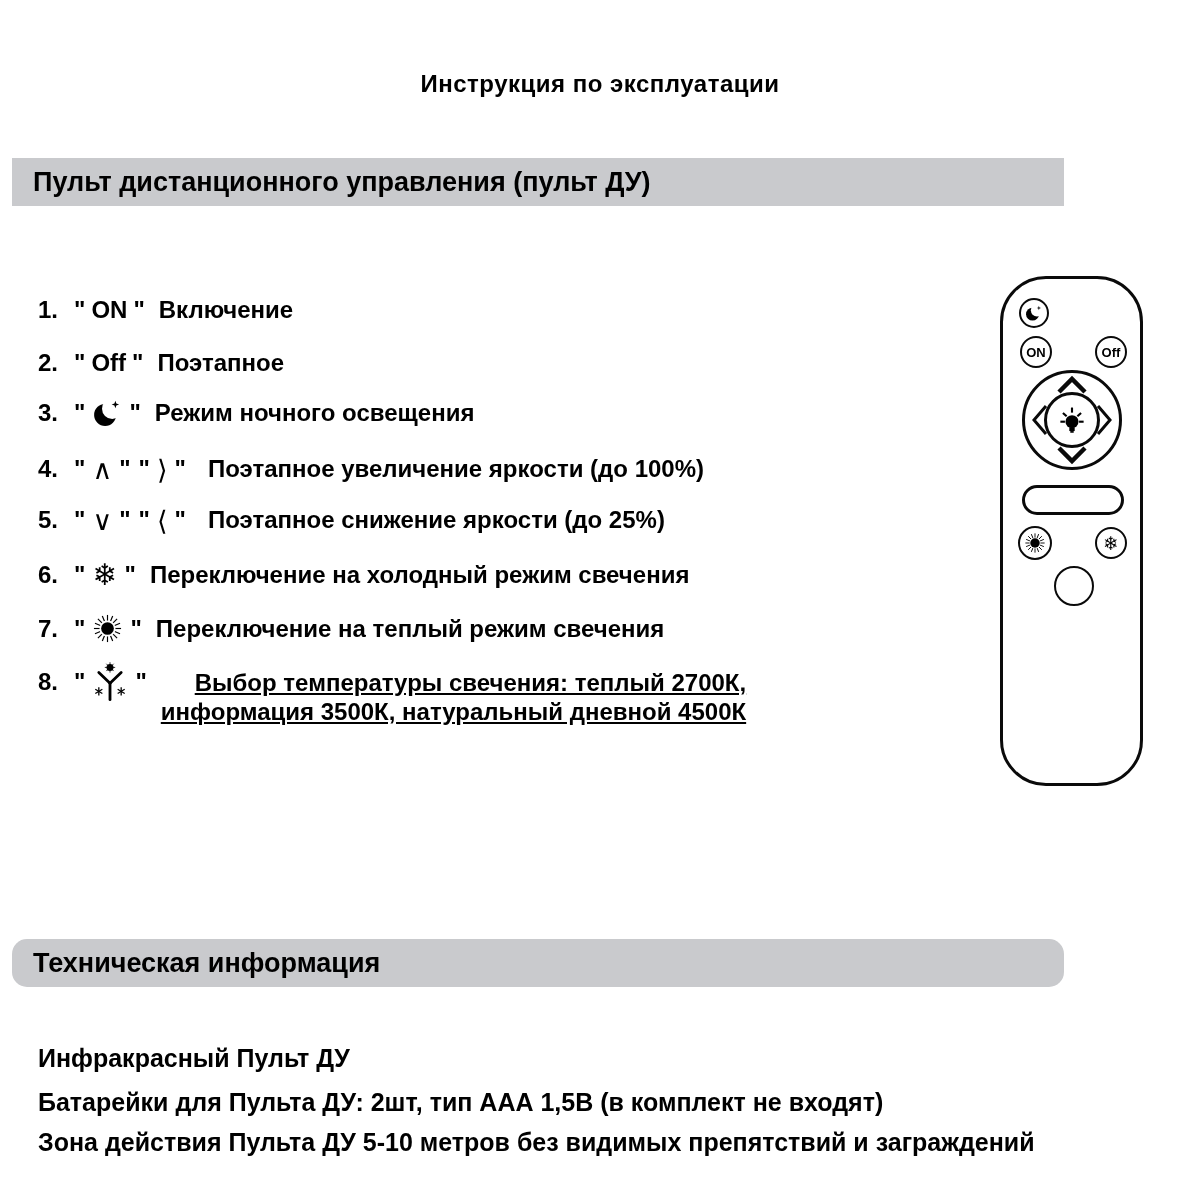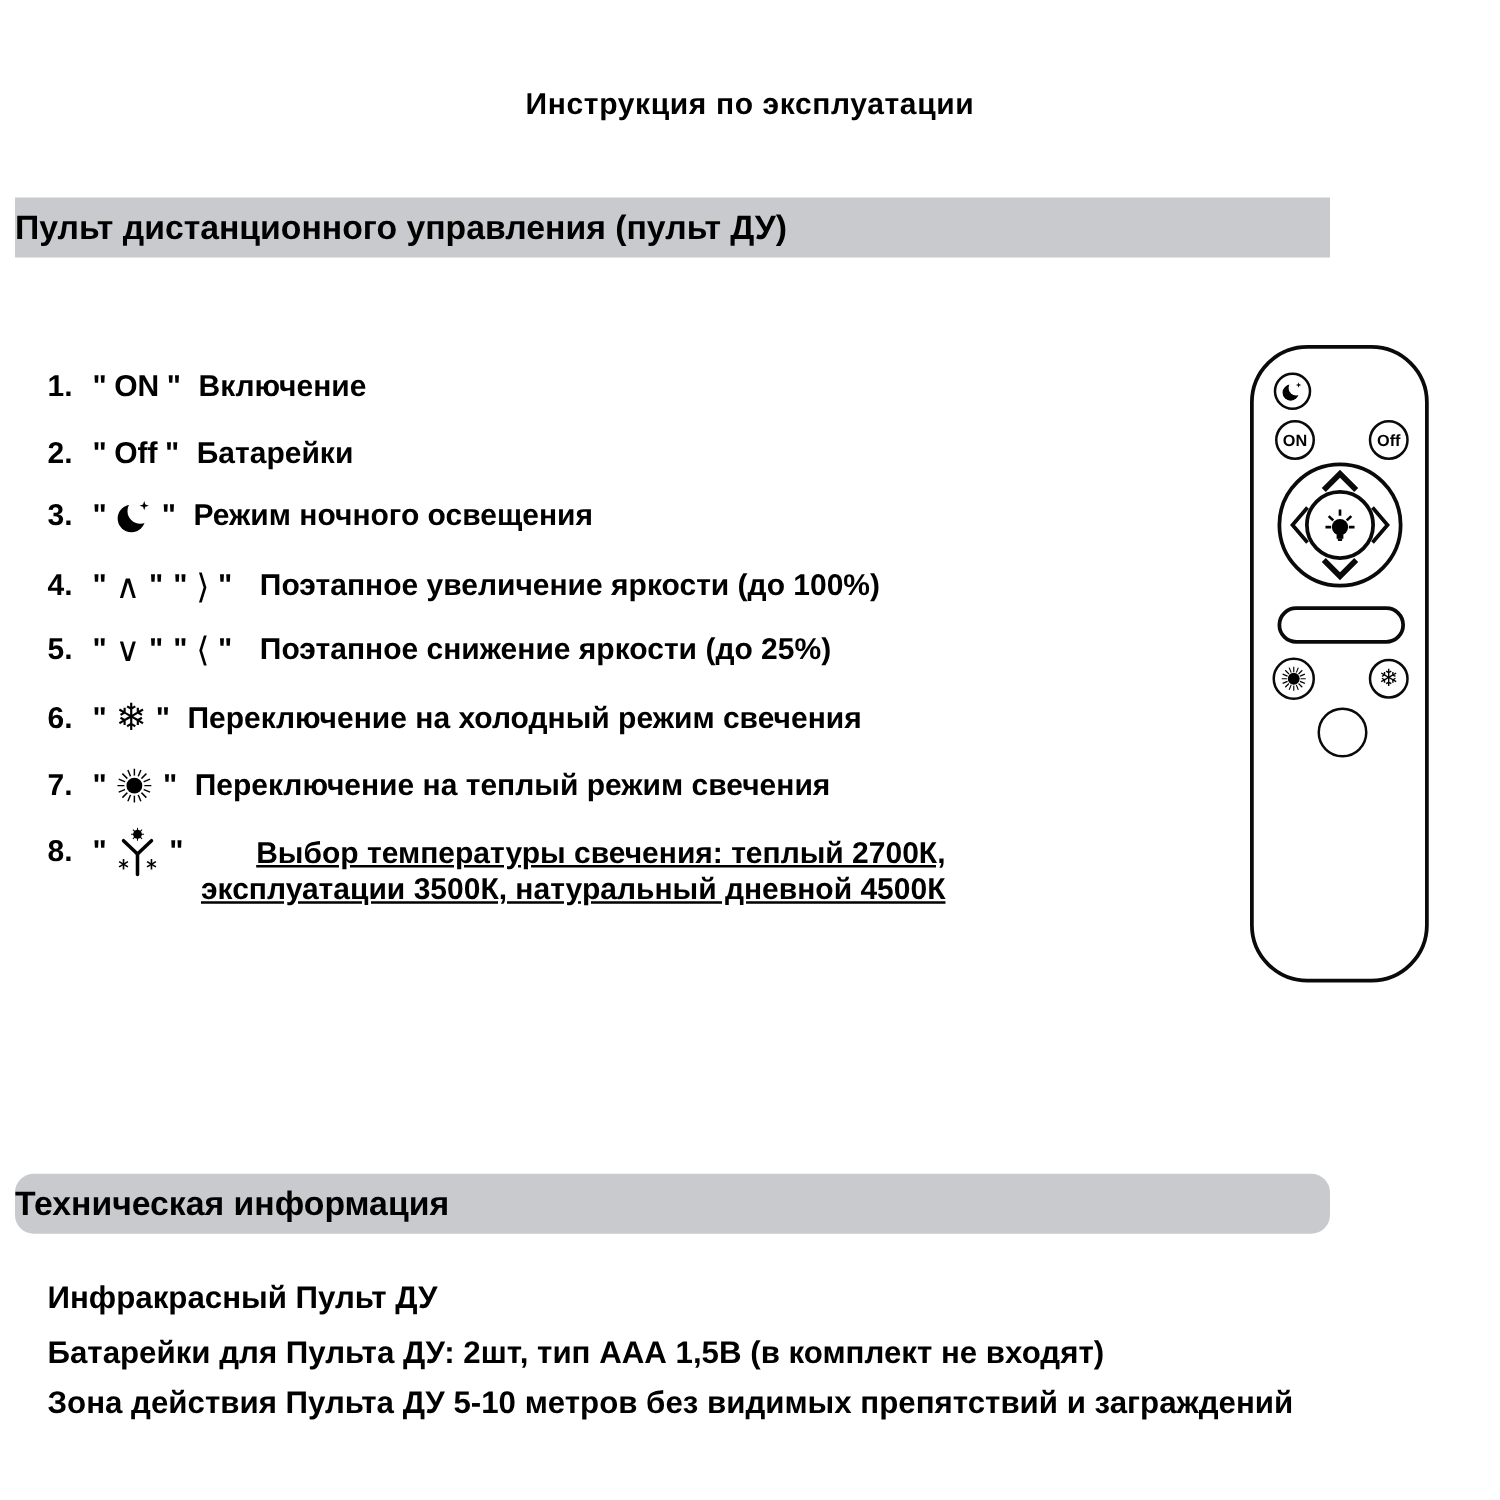--- a/index.html
+++ b/index.html
@@ -9,21 +9,21 @@
     overflow:hidden;
   }
   .abs{position:absolute;}
   .page-title{
     top:70px;left:0;width:1200px;text-align:center;
     font-size:24px;font-weight:bold;letter-spacing:0.5px;
   }
   .banner{
     left:12px;width:1052px;height:48px;background:#c9cacd;
     font-size:27px;font-weight:bold;line-height:48px;
-    box-sizing:border-box;
+    padding-left:21px;box-sizing:border-box;
   }
   .banner.b1{top:158px;}
   .banner.b2{top:939px;border-radius:15px;}
 
   
   .li{
     left:38px;display:flex;align-items:center;
     font-size:24px;font-weight:bold;white-space:nowrap;
   }
   .li .num{width:32px;}
@@ -33,21 +33,21 @@
     font-family:"DejaVu Sans",sans-serif;font-weight:400;
     font-size:27px;margin:0 3px;line-height:1;
   }
   .glyph.snow{font-size:30px;}
   .li .label{margin-left:10px;text-align:right;}
   .li .label.wide{margin-left:18px;}
   .icon-wrap{display:inline-flex;align-items:center;justify-content:center;margin:0 3px;}
   .two-line div{line-height:29px;text-decoration:underline;}
 
   
-  .tech-line{left:38px;font-size:25px;font-weight:bold;white-space:nowrap;}
+  .tech-line{left:38px;font-size:25px;font-weight:bold;white-space:nowrap;margin-top:20px;}
 
   
   .remote{
     left:1000px;top:276px;width:143px;height:510px;
     border:3px solid #0a0a0a;border-radius:46px;box-sizing:border-box;
     background:#fff;
   }
   .rbtn{
     position:absolute;border:2.5px solid #0a0a0a;border-radius:50%;
     box-sizing:border-box;display:flex;align-items:center;justify-content:center;
@@ -88,21 +88,21 @@
     <span class="tok">ON</span>
     <span class="q">"</span>
   <span class="label">Включение</span>
 </div>
 
 <div class="abs li" style="top:349px;">
   <span class="num">2.</span>
   <span class="q">"</span>
     <span class="tok">Off</span>
     <span class="q">"</span>
-  <span class="label">Батарейки</span>
+  <span class="label">Поэтапное</span>
 </div>
 
 <div class="abs li" style="top:398px;">
   <span class="num">3.</span>
   <span class="q">"</span>
   <span class="icon-wrap">
     <svg width="30" height="30" viewBox="0 0 24 24">
       <circle cx="10.5" cy="13.5" r="8.8" fill="#000"></circle>
       <circle cx="16.2" cy="8.6" r="8.2" fill="#fff"></circle>
       <path d="M18.7 2.2 L19.45 4.45 L21.7 5.2 L19.45 5.95 L18.7 8.2 L17.95 5.95 L15.7 5.2 L17.95 4.45 Z" fill="#000"></path>
@@ -188,21 +188,21 @@
         <line x1="8.5" y1="23.2" x2="2.5" y2="26.8"></line>
         <line x1="24.5" y1="21.5" x2="24.5" y2="28.5"></line>
         <line x1="21.5" y1="23.2" x2="27.5" y2="26.8"></line>
         <line x1="27.5" y1="23.2" x2="21.5" y2="26.8"></line>
       </g>
     </svg>
   </span>
   <span class="q">"</span>
   <span class="label two-line">
     <div>Выбор температуры свечения: теплый 2700К,</div>
-    <div>эксплуатации 3500К, натуральный дневной 4500К</div>
+    <div>информация 3500К, натуральный дневной 4500К</div>
   </span>
 </div>
 
 <div class="abs remote">
   <div class="rbtn moon">
     <svg width="18" height="18" viewBox="0 0 24 24">
       <circle cx="10" cy="13.5" r="8.6" fill="#000"></circle>
       <circle cx="16" cy="8.4" r="8.2" fill="#fff"></circle>
       <path d="M18.5 2.4 L19.2 4.6 L21.4 5.3 L19.2 6 L18.5 8.2 L17.8 6 L15.6 5.3 L17.8 4.6 Z" fill="#000"></path>
     </svg>

